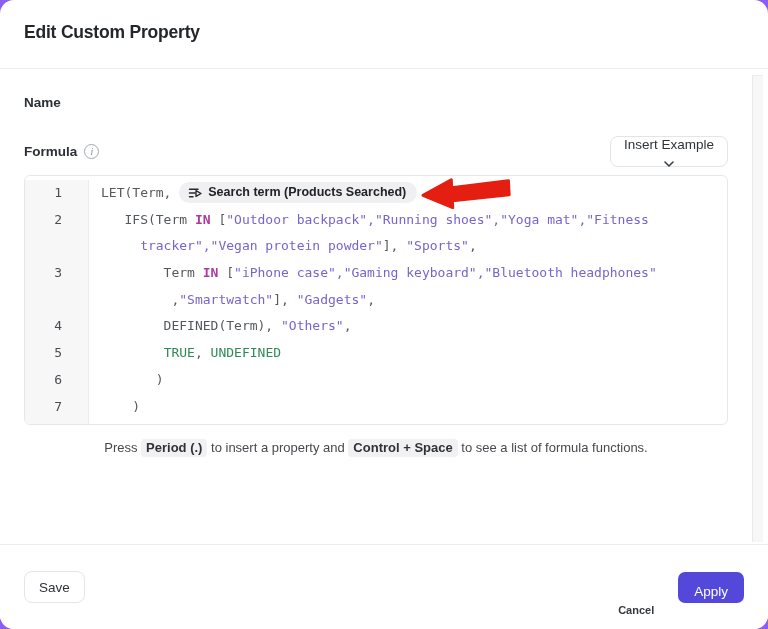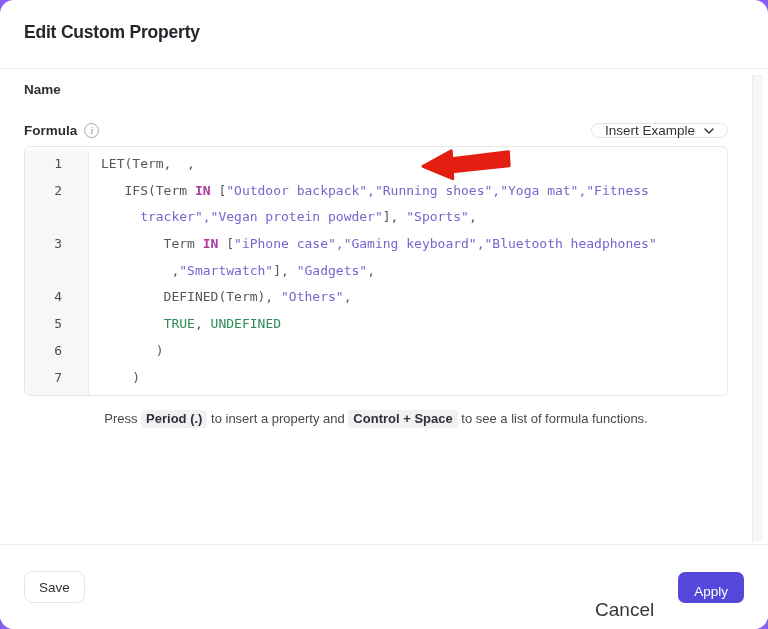--- a/index.html
+++ b/index.html
@@ -5,34 +5,34 @@
   html,body{margin:0;padding:0;background:#3e4850;}
   .page{position:relative;width:768px;height:629px;background:#8b5cf6;overflow:hidden;
         font-family:"Liberation Sans",sans-serif;}
   .modal{position:absolute;inset:0;background:#ffffff;border-radius:14px;overflow:hidden;}
 
   .modal-title{margin:22px 24px 0;font-size:17.5px;font-weight:700;color:#23272b;letter-spacing:-0.2px;}
   .header-divider{margin-top:25px;height:1px;background:#ededef;}
 
   .content{padding:0 40px 0 24px;}
 
-  .field-label{margin-top:13px;font-size:13.5px;font-weight:700;color:#2c3034;}
+  .field-label{margin-top:26px;font-size:13.5px;font-weight:700;color:#2c3034;}
   .name-input{display:block;box-sizing:border-box;width:100%;height:34px;margin-top:9px;
       background:#f7f7f8;border:1px solid #ebebed;border-radius:8px;padding:0 12px;
       font-family:"Liberation Sans",sans-serif;font-size:13.5px;color:#64696f;outline:none;}
 
   .formula-row{margin-top:26px;display:flex;align-items:center;justify-content:space-between;}
   .formula-label-wrap{display:flex;align-items:flex-start;gap:7px;}
   .formula-label{font-size:13.5px;font-weight:700;color:#2c3034;}
   .info-icon{width:15px;height:15px;border:1.2px solid #a4a9ae;border-radius:50%;
       color:#8a9095;font-size:10px;line-height:14px;text-align:center;
       font-family:"Liberation Serif",serif;font-style:italic;box-sizing:border-box;}
-  .insert-example-btn{display:flex;align-items:center;gap:9px;height:15px;padding:0 13px;
+  .insert-example-btn{display:flex;align-items:center;gap:9px;height:31px;padding:0 13px;
       background:#fff;border:1px solid #e2e4e6;border-radius:8px;cursor:pointer;
-      font-family:"Liberation Sans",sans-serif;font-size:13.5px;font-weight:500;color:#2f3439;}
+      font-family:"Liberation Sans",sans-serif;font-size:13.5px;font-weight:500;color:#2f3439;flex-direction:column;}
 
   .editor{margin-top:8px;height:250px;border:1px solid #e6e7e9;border-radius:6px;
       box-sizing:border-box;display:flex;flex-direction:column;overflow:hidden;background:#fff;
       padding-top:4px;}
   .code-row{display:flex;min-height:26.7px;}
   .code-row.filler{flex:1;}
   .gutter-cell{width:64px;flex-shrink:0;background:#f7f7f8;border-right:1px solid #ececee;
       text-align:right;padding-right:26px;box-sizing:border-box;
       font-family:"DejaVu Sans Mono",monospace;font-size:13px;line-height:26.7px;color:#4a4e53;}
   .code-cell{flex:1;position:relative;padding-left:12px;white-space:pre;
@@ -53,21 +53,21 @@
 
   .scrollbar-track{position:absolute;right:5px;top:75px;height:466px;width:10px;
       background:#f7f7f8;border-left:1px solid #e9e9eb;border-top:1px solid #eeeef0;}
 
   .footer{position:absolute;left:0;right:0;bottom:0;height:84px;border-top:1px solid #ededef;
       background:#fff;display:flex;align-items:center;justify-content:space-between;padding:0 24px;}
   .save-btn{height:32px;padding:0 14px;background:#fff;border:1px solid #e3e5e7;border-radius:8px;
       font-family:"Liberation Sans",sans-serif;font-size:13.5px;font-weight:500;color:#2f3439;cursor:pointer;}
   .footer-right{display:flex;align-items:center;gap:24px;}
   .cancel-btn{background:none;border:none;padding:0;font-family:"Liberation Sans",sans-serif;
-      font-size:19px;font-weight:400;color:#33383c;cursor:pointer;margin-top:45px;}
+      font-size:11px;font-weight:700;color:#33383c;cursor:pointer;margin-top:45px;}
   .apply-btn{height:31px;padding:12px 16px;background:#5348d9;border:none;border-radius:7px;
       font-family:"Liberation Sans",sans-serif;font-size:13.5px;font-weight:500;color:#ffffff;cursor:pointer;}
 </style>
 </head>
 <body>
 
 <div class="page">
   <div class="modal">
 
     <div class="modal-title">Edit Custom Property</div>
@@ -89,21 +89,27 @@
                 <polyline points="1,1 5,5 9,1" fill="none" stroke="#3c4247" stroke-width="1.6" stroke-linecap="round" stroke-linejoin="round"></polyline>
               </svg>
           </span>
         </button>
       </div>
 
       <div class="editor">
         <div style="display:contents;"></div>
         <div class="code-row">
             <div class="gutter-cell">1</div>
-            <div class="code-cell"><span class="tok-plain">LET(Term, </span><span class="tok-plain"> ,</span><span class="arrow-annotation"><svg width="94" height="36" viewBox="0 0 94 36">
+            <div class="code-cell"><span class="tok-plain">LET(Term, </span><span class="prop-chip">
+                <svg width="14" height="14" viewBox="0 0 14 14">
+                  <path d="M1.5 3.2h8.5M1.5 7h5.5M1.5 10.8h3.5" stroke="#26292d" stroke-width="1.5" stroke-linecap="round" fill="none"></path>
+                  <path d="M8 4.6l5 2.9-5 2.9z" fill="none" stroke="#26292d" stroke-width="1.4" stroke-linejoin="round"></path>
+                </svg>
+                <span>Search term (Products Searched)</span>
+              </span><span class="tok-plain"> ,</span><span class="arrow-annotation"><svg width="94" height="36" viewBox="0 0 94 36">
                   <g transform="rotate(-3 47 18)">
                     <polygon points="4,18 33,4 33,12 90,8 90,22 33,25 33,32" fill="#e41e10" stroke="#e41e10" stroke-width="3" stroke-linejoin="round"></polygon>
                   </g>
                 </svg></span></div>
           </div>
           <div class="code-row">
             <div class="gutter-cell">2</div>
             <div class="code-cell"><span class="tok-plain">   IFS(Term </span><span class="tok-kw">IN</span><span class="tok-plain"> [</span><span class="tok-str">"Outdoor backpack","Running shoes","Yoga mat","Fitness</span></div>
           </div>
           <div class="code-row">

